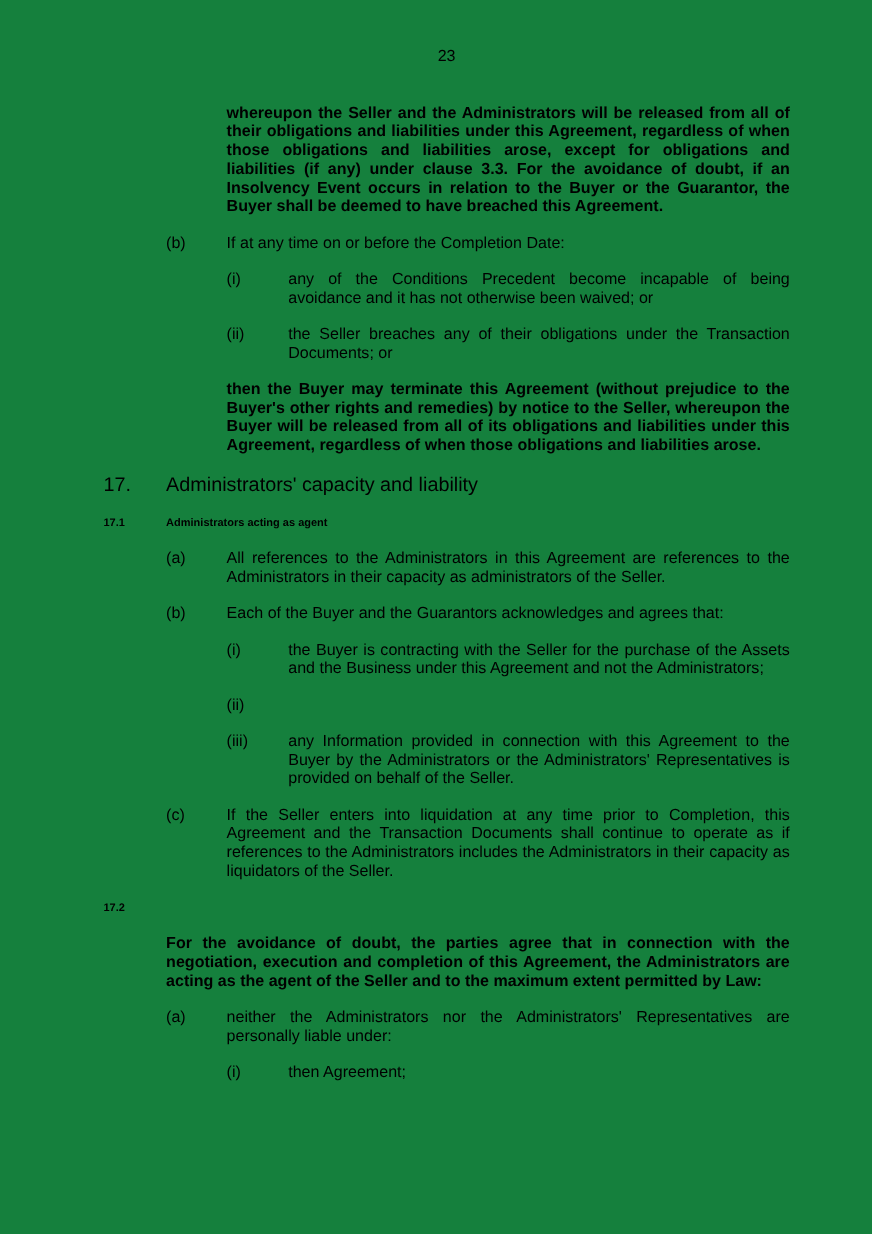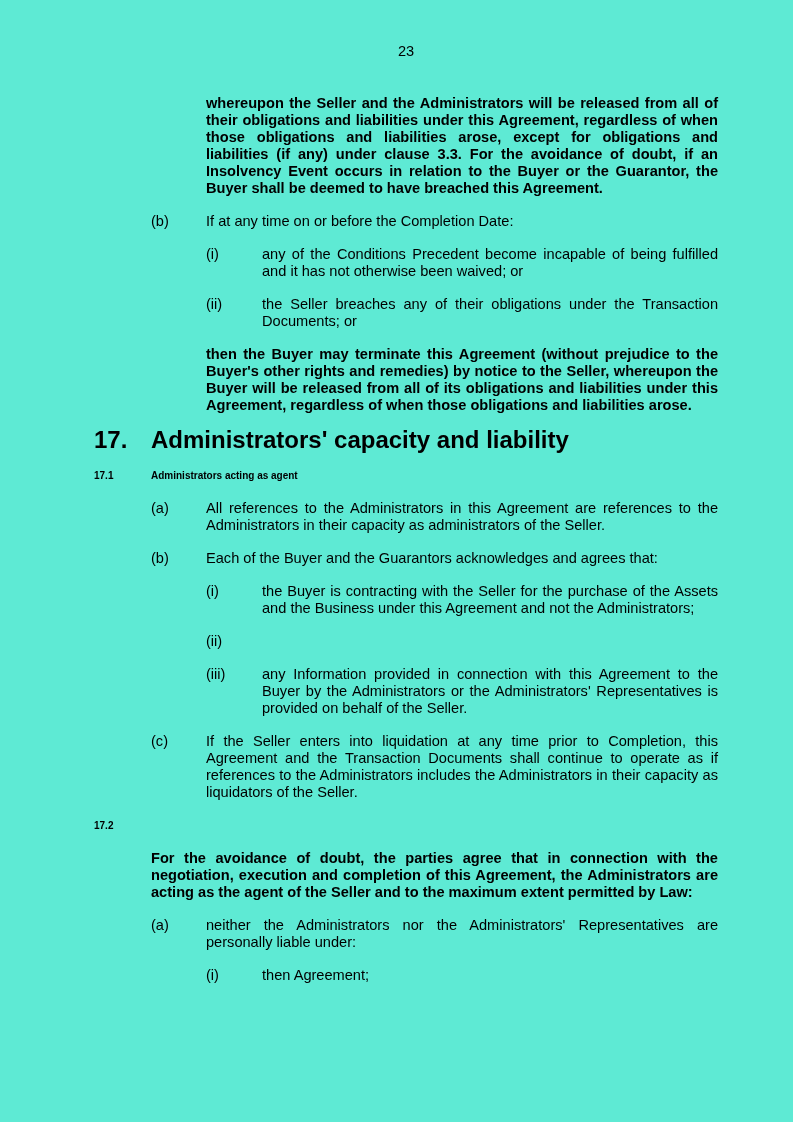--- a/index.html
+++ b/index.html
@@ -5,21 +5,21 @@
   html, body {
     margin: 0;
     padding: 0;
     background: #ffffff;
   }
   .page {
     position: relative;
     width: 793px;
     height: 1122px;
     box-sizing: border-box;
-    background: #5eead4;
+    background: #15803d;
     color: #000000;
     font-family: "Liberation Sans", sans-serif;
     font-size: 14.6px;
     line-height: 17px;
     padding: 43px 75px 0 94px; 
     overflow: hidden;
   }
   .page-number {
     text-align: center;
     margin: 0;
@@ -42,23 +42,23 @@
   .item.l1 > .label { flex: 0 0 55px; }
   .item.l2 { margin-left: 112px; }
   .item.l2 > .label { flex: 0 0 56px; }
   .item > .text {
     flex: 1;
     text-align: justify;
   }
 
   .heading1 {
     display: flex;
-    font-size: 24px;
+    font-size: 18px;
     line-height: 22px;
-    font-weight: bold;
+    font-weight: normal;
     margin-top: 15px;
   }
   .heading1 > .num { flex: 0 0 57px; }
   .heading2 {
     display: flex;
     font-size: 10px;
     line-height: 17px;
     font-weight: bold;
     margin-top: 16px;
   }
@@ -73,21 +73,21 @@
 
   <div class="para ind-body mt35">whereupon the Seller and the Administrators will be released from all of their obligations and liabilities under this Agreement, regardless of when those obligations and liabilities arose, except for obligations and liabilities (if any) under clause 3.3. For the avoidance of doubt, if an Insolvency Event occurs in relation to the Buyer or the Guarantor, the Buyer shall be deemed to have breached this Agreement.</div>
 
   <div class="item l1">
     <span class="label">(b)</span>
     <span class="text">If at any time on or before the Completion Date:</span>
   </div>
 
   <div class="item l2">
     <span class="label">(i)</span>
-    <span class="text">any of the Conditions Precedent become incapable of being fulfilled and it has not otherwise been waived; or</span>
+    <span class="text">any of the Conditions Precedent become incapable of being avoidance and it has not otherwise been waived; or</span>
   </div>
 
   <div class="item l2">
     <span class="label">(ii)</span>
     <span class="text">the Seller breaches any of their obligations under the Transaction Documents; or</span>
   </div>
 
   <div class="para ind-body">then the Buyer may terminate this Agreement (without prejudice to the Buyer's other rights and remedies) by notice to the Seller, whereupon the Buyer will be released from all of its obligations and liabilities under this Agreement, regardless of when those obligations and liabilities arose.</div>
 
   <div class="heading1">

